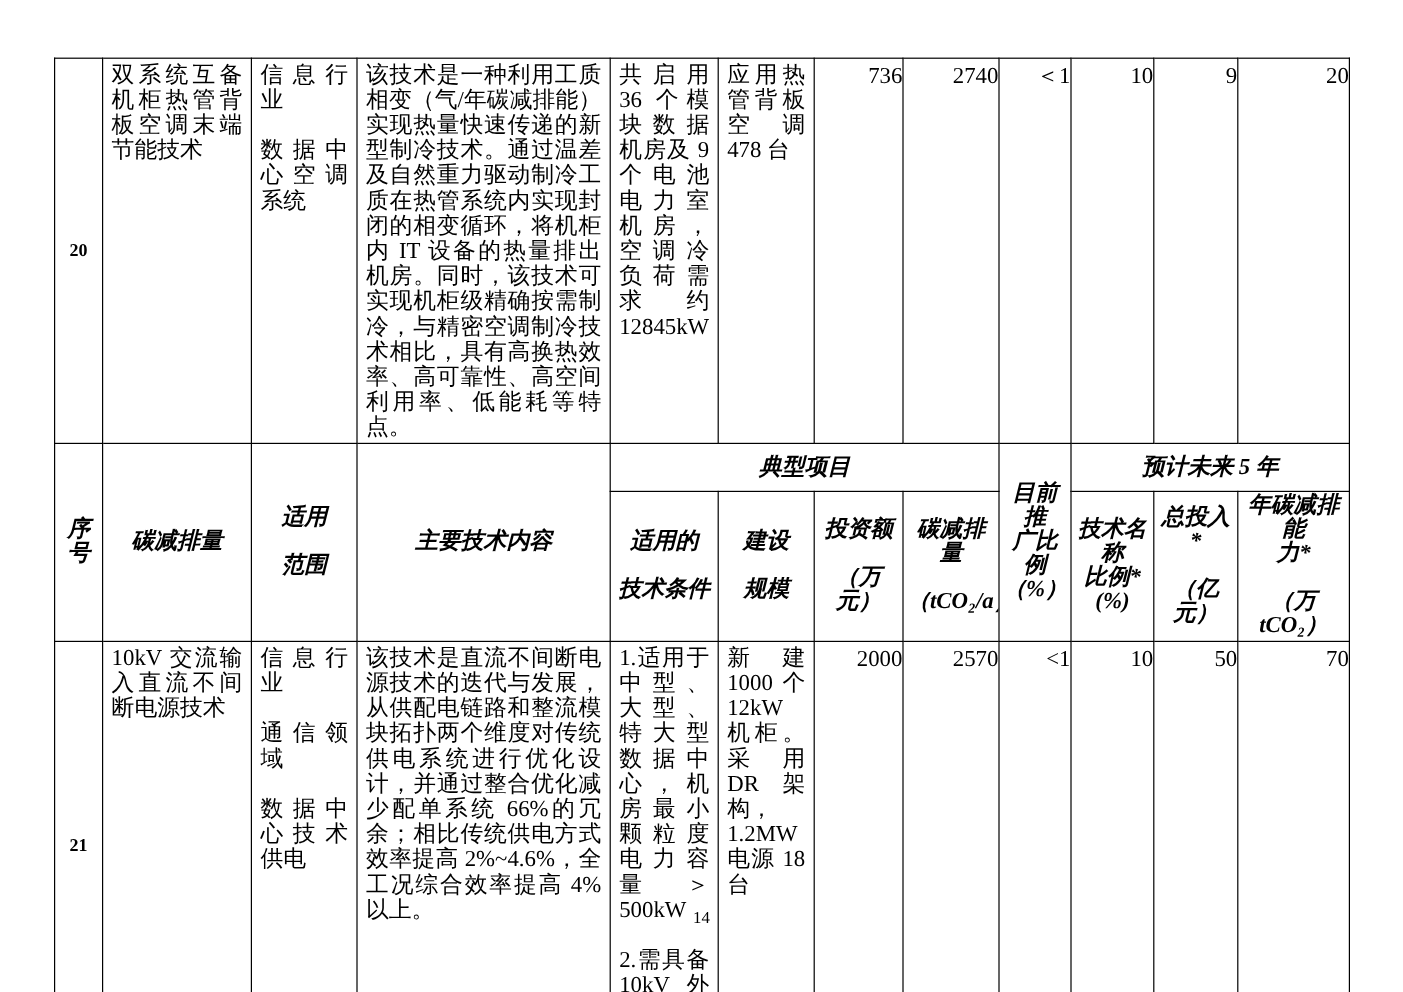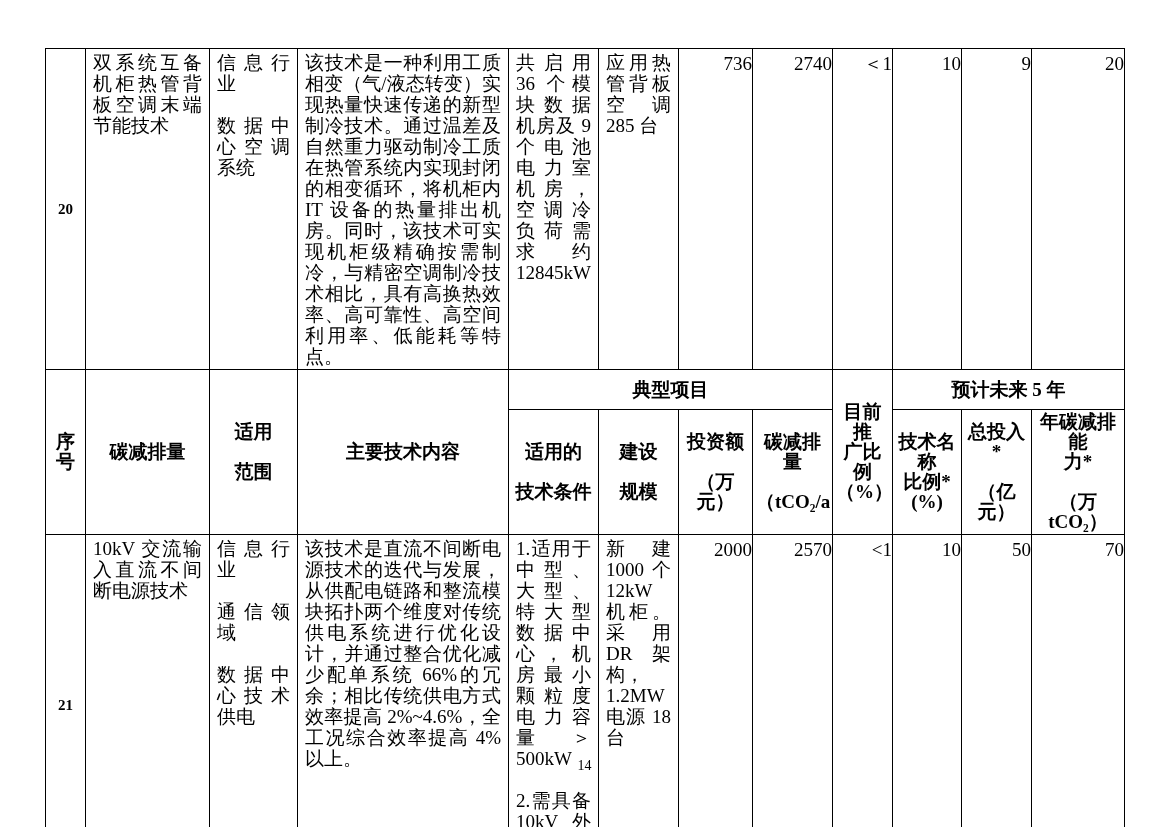--- a/index.html
+++ b/index.html
@@ -44,20 +44,21 @@
   td.num {
     text-align: right;
     padding-top: 4px;
   }
   td.hdr {
     text-align: center;
     vertical-align: middle;
     font-weight: bold;
     padding: 2px 3px;
     line-height: 20px;
+    font-style: italic;
   }
   .footer {
     position: absolute;
     left: 0; top: 758px;
     width: 1169px;
     text-align: center;
     font-size: 14px;
   }
 </style>
 </head>
@@ -81,23 +82,23 @@
         <col style="width:93px">
     </colgroup>
     <tbody>
 
       <tr style="height:259px">
         <td class="seq">20</td>
         <td class="txt">双系统互备机柜热管背板空调末端节能技术</td>
         <td class="txt">信息行业
 
 数据中心空调系统</td>
-        <td class="txt">该技术是一种利用工质相变（气/液态转变）实现热量快速传递的新型制冷技术。通过温差及自然重力驱动制冷工质在热管系统内实现封闭的相变循环，将机柜内 IT 设备的热量排出机房。同时，该技术可实现机柜级精确按需制冷，与精密空调制冷技术相比，具有高换热效率、高可靠性、高空间利用率、低能耗等特点。</td>
+        <td class="txt">该技术是一种利用工质相变（气/年碳减排能）实现热量快速传递的新型制冷技术。通过温差及自然重力驱动制冷工质在热管系统内实现封闭的相变循环，将机柜内 IT 设备的热量排出机房。同时，该技术可实现机柜级精确按需制冷，与精密空调制冷技术相比，具有高换热效率、高可靠性、高空间利用率、低能耗等特点。</td>
         <td class="txt">共启用 36 个模块数据机房及 9 个电池电力室机房，空调冷负荷需求约 12845kW</td>
-        <td class="txt">应用热管背板空调 285 台</td>
+        <td class="txt">应用热管背板空调 478 台</td>
         <td class="num">736</td>
         <td class="num">2740</td>
         <td class="num">＜1</td>
         <td class="num">10</td>
         <td class="num">9</td>
         <td class="num">20</td>
       </tr>
 
       <tr style="height:40px">
         <td class="hdr" rowspan="2">序号</td>

